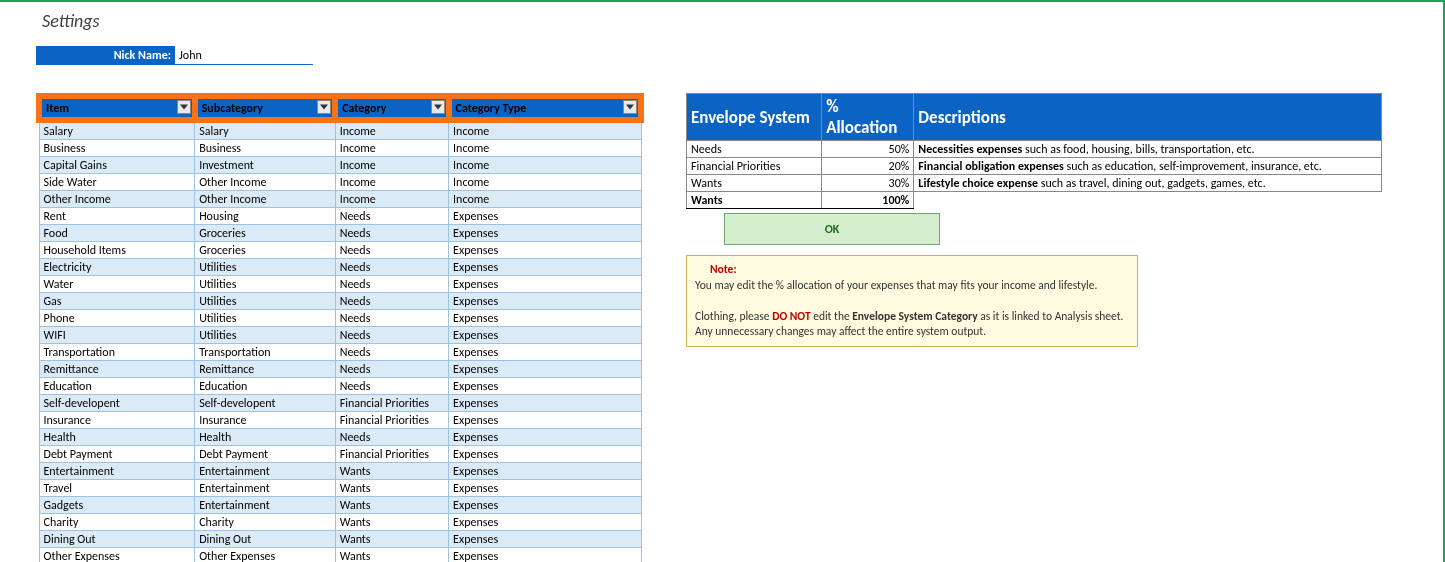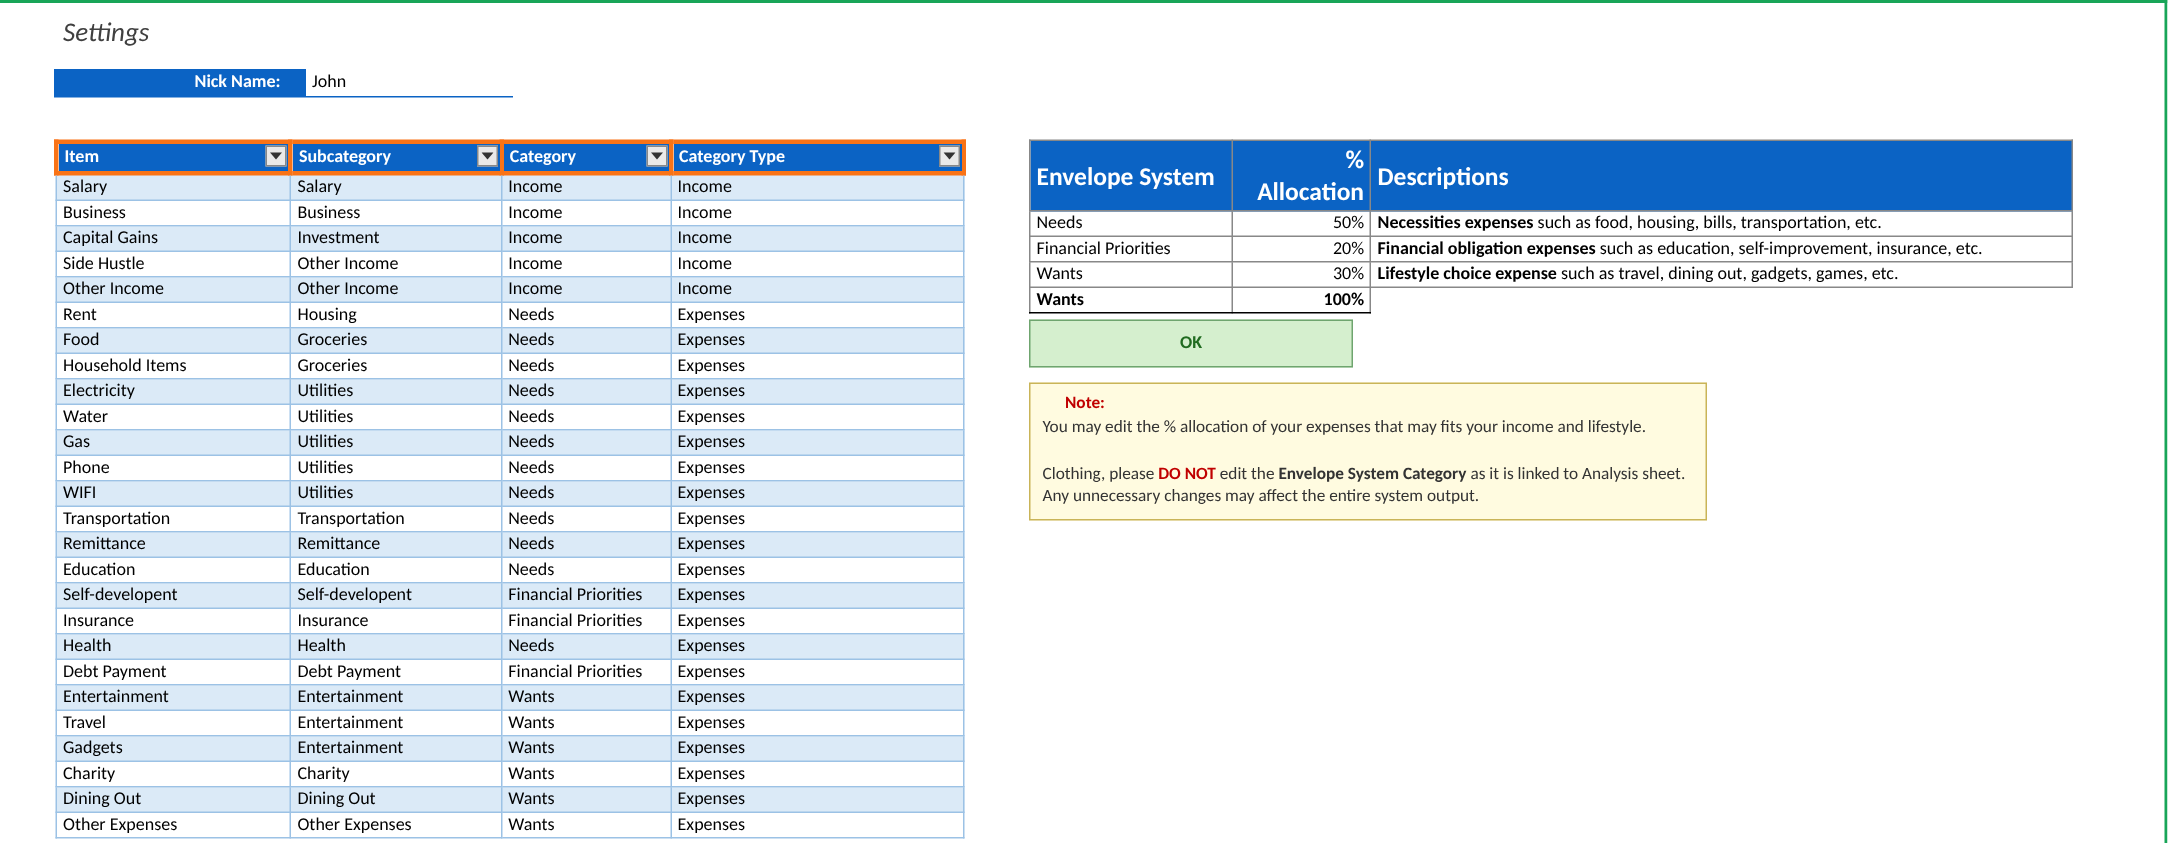--- a/index.html
+++ b/index.html
@@ -24,26 +24,26 @@
     font-weight: normal;
     font-style: italic;
     margin: 0 0 14px 6px;
   }
   .nick-row {
     display: flex;
     align-items: stretch;
     margin-bottom: 28px;
   }
   .nick-label {
-    width: 168px;
+    width: 139px;
     background: #0b63c4;
     color: #fff;
     font-weight: bold;
     text-align: right;
-    padding: 2px 17px;
+    padding: 2px 4px;
     box-sizing: border-box;
   }
   .nick-value {
     width: 138px;
     border-bottom: 1px solid #0b63c4;
     padding: 2px 4px;
     box-sizing: border-box;
   }
 
   .columns {
@@ -53,26 +53,26 @@
   .left-col { width: 610px; }
   .right-col { margin-left: 40px; width: 700px; }
 
   
   table.main {
     border-collapse: collapse;
     width: 608px;
   }
   table.main th {
     background: #0b63c4;
-    color: #ffffff;
+    color: #000000;
     font-weight: bold;
     text-align: left;
     padding: 2px 4px;
     position: relative;
-    border: 3px solid #f97316;
+    border: 6px solid #f97316;
     font-size: 12px;
   }
   table.main td {
     padding: 1px 4px;
     border: 1px solid #9cc2e5;
     background: #dbeaf7;
     font-size: 12px;
     height: 14px;
   }
   table.main tr:nth-child(even) td {
@@ -105,21 +105,21 @@
   }
   table.env th {
     background: #0b63c4;
     color: #fff;
     font-weight: bold;
     text-align: left;
     padding: 2px 4px;
     border: 1px solid #888;
     font-size: 17px;
   }
-  table.env th.alloc { text-align: right; }
+  table.env th.alloc { text-align: left; }
   table.env td {
     padding: 1px 4px;
     border: 1px solid #888;
     font-size: 12px;
     height: 14px;
   }
   .env-col1 { width: 130px; }
   .env-col2 { width: 84px; text-align: right; }
   .env-col3 { width: 482px; }
   tr.total-row td {
@@ -133,20 +133,21 @@
     width: 214px;
     height: 30px;
     border: 1px solid #6fa56f;
     background: #d5efce;
     color: #206b20;
     font-weight: bold;
     display: flex;
     align-items: center;
     justify-content: center;
     font-size: 12px;
+    margin-left: 38px;
   }
 
   .note-box {
     margin-top: 10px;
     width: 434px;
     border: 1px solid #c9b458;
     background: #fffbe0;
     padding: 6px 8px;
     font-size: 11.5px;
     line-height: 1.35;
@@ -207,21 +208,21 @@
               <td class="col-cat">Income</td>
               <td class="col-type">Income</td>
             </tr>
             <tr>
               <td class="col-item">Capital Gains</td>
               <td class="col-sub">Investment</td>
               <td class="col-cat">Income</td>
               <td class="col-type">Income</td>
             </tr>
             <tr>
-              <td class="col-item">Side Hustle</td>
+              <td class="col-item">Side Water</td>
               <td class="col-sub">Other Income</td>
               <td class="col-cat">Income</td>
               <td class="col-type">Income</td>
             </tr>
             <tr>
               <td class="col-item">Other Income</td>
               <td class="col-sub">Other Income</td>
               <td class="col-cat">Income</td>
               <td class="col-type">Income</td>
             </tr>

